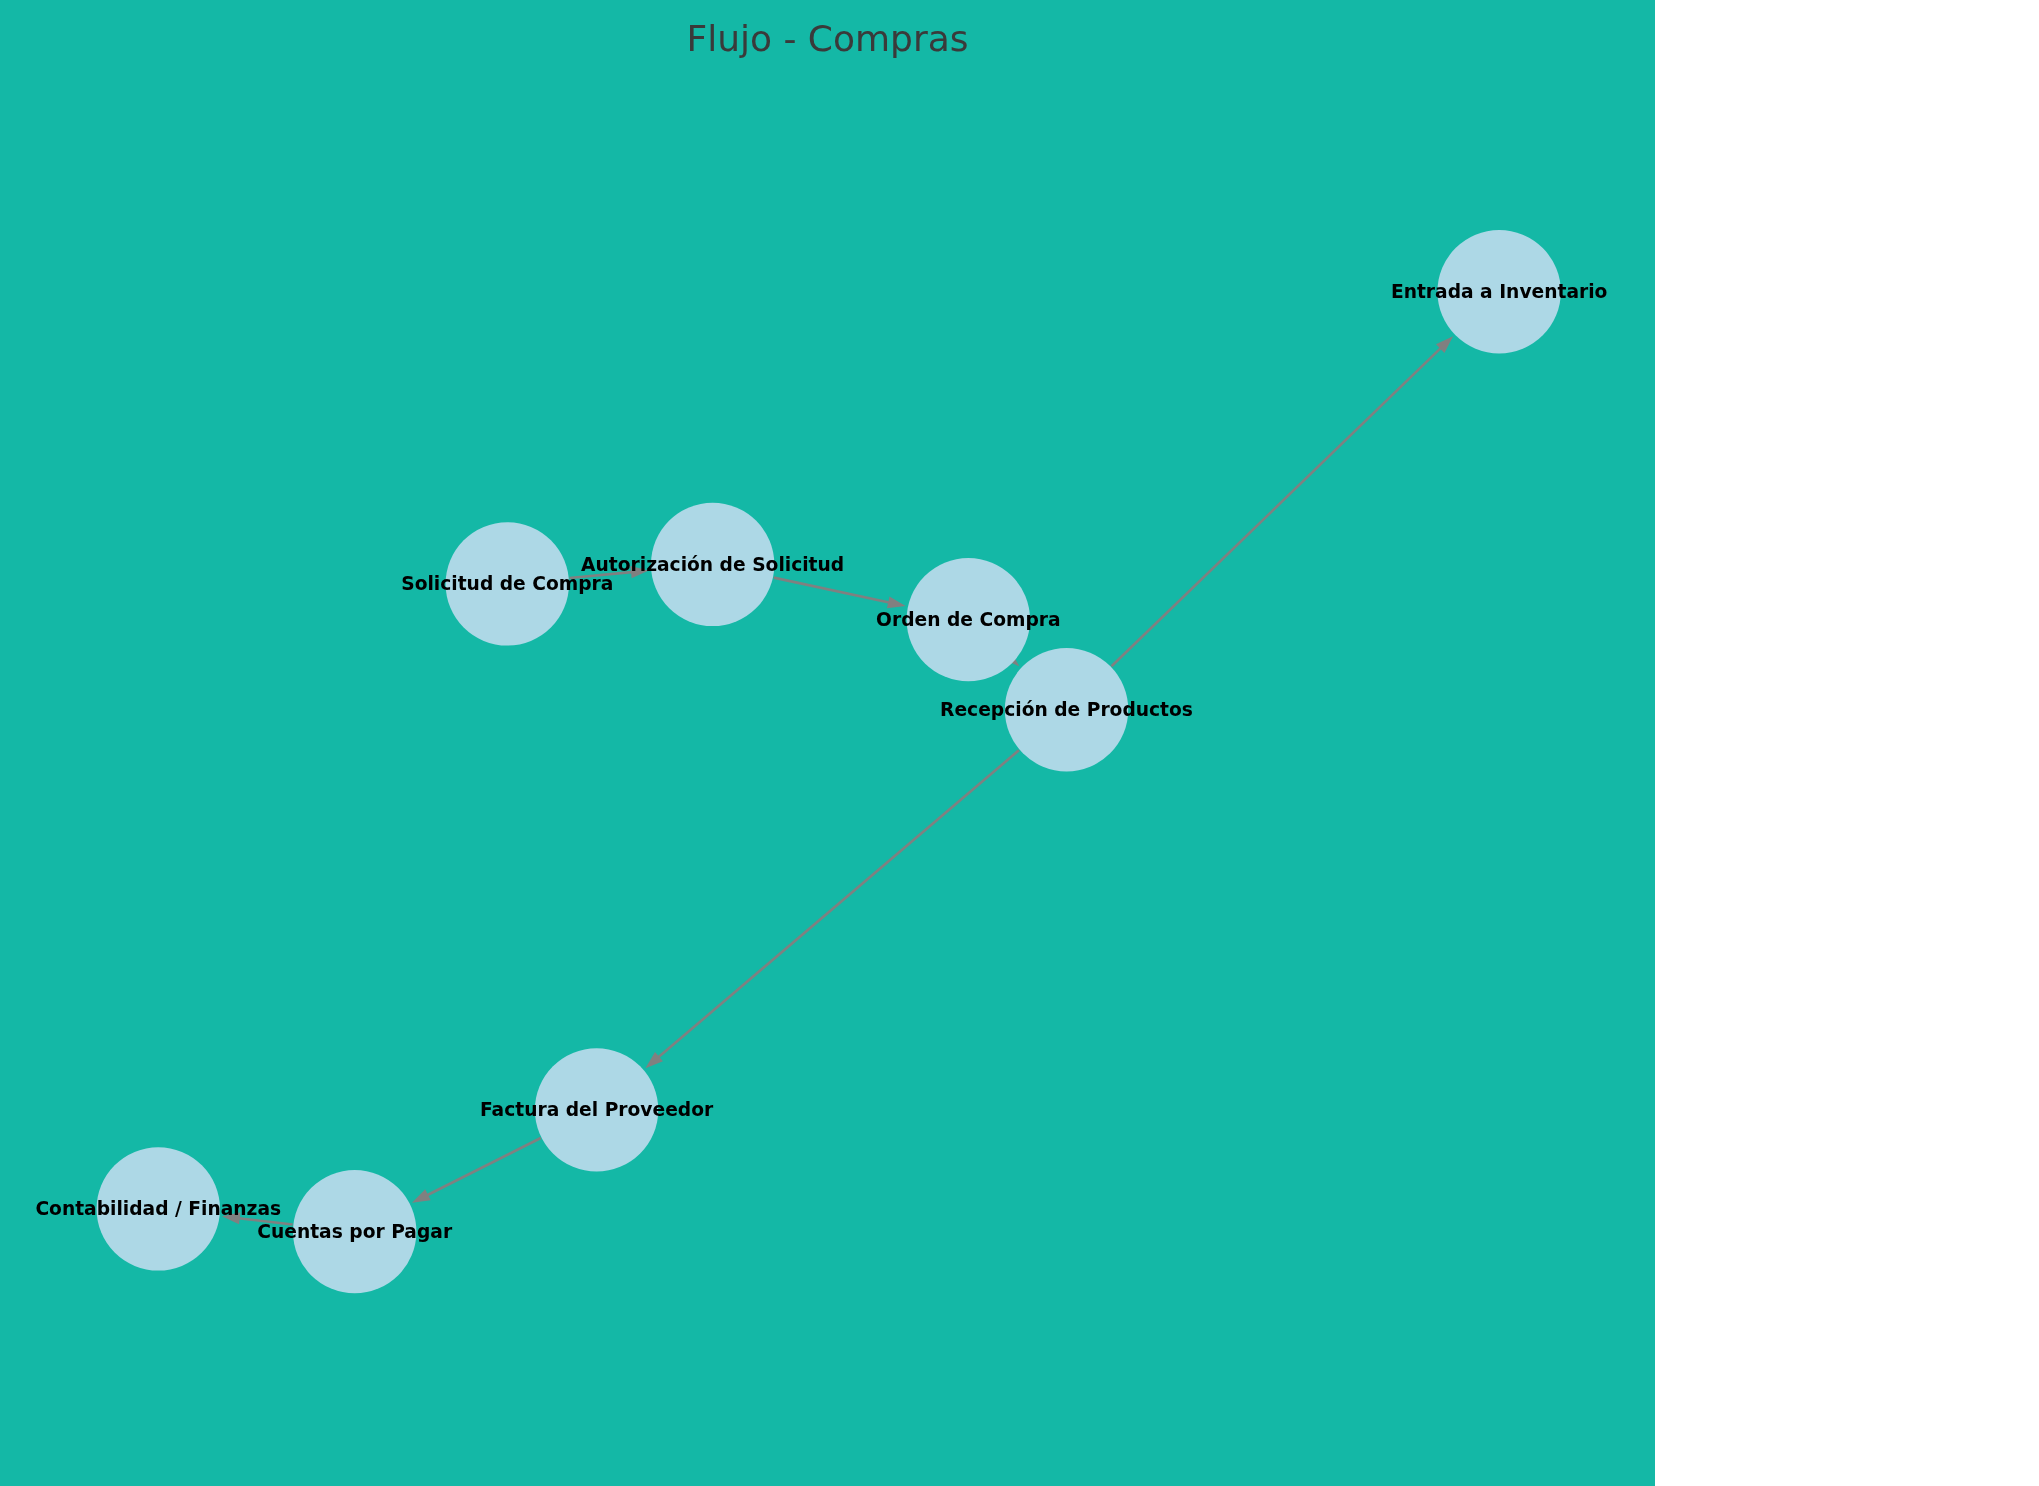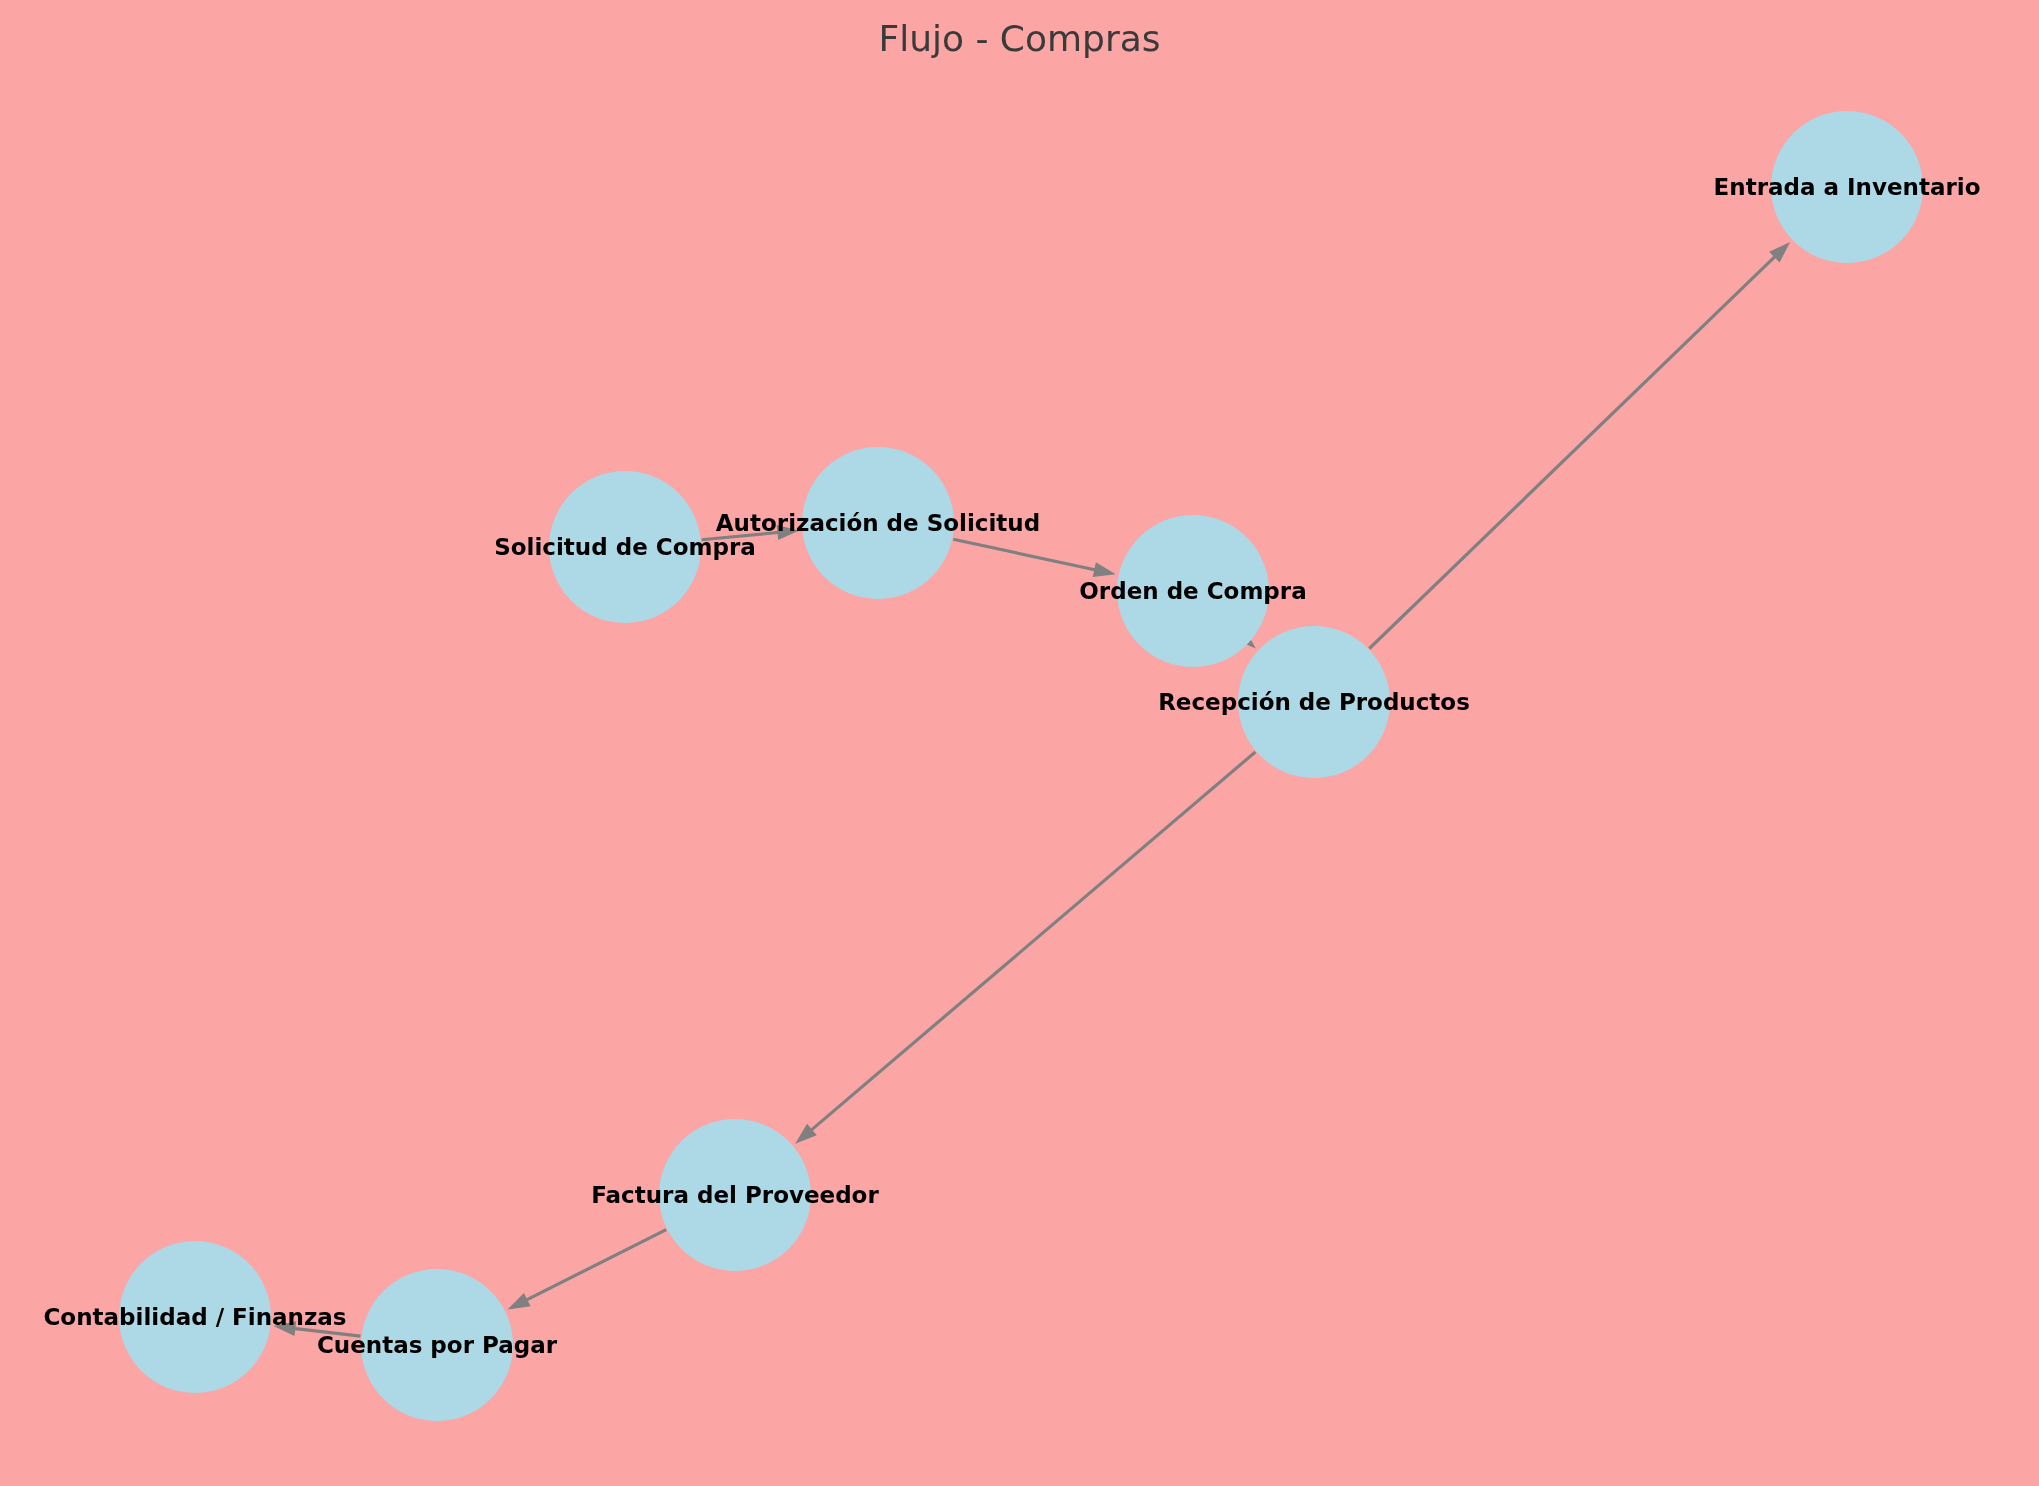--- a/index.html
+++ b/index.html
@@ -2,23 +2,23 @@
 <html><head>
 <meta charset="utf-8">
 <style>
   html, body {
     margin: 0;
     padding: 0;
     background: #ffffff;
   }
   .figure {
     position: relative;
-    width: 2039px;
+    width: 1655px;
     height: 1486px;
-    background: #fca5a5;
+    background: #14b8a6;
     overflow: hidden;
     font-family: "DejaVu Sans", sans-serif;
   }
   .figure-title {
     position: absolute;
     top: 21px;
     left: 0;
     width: 100%;
     text-align: center;
     font-size: 36px;

